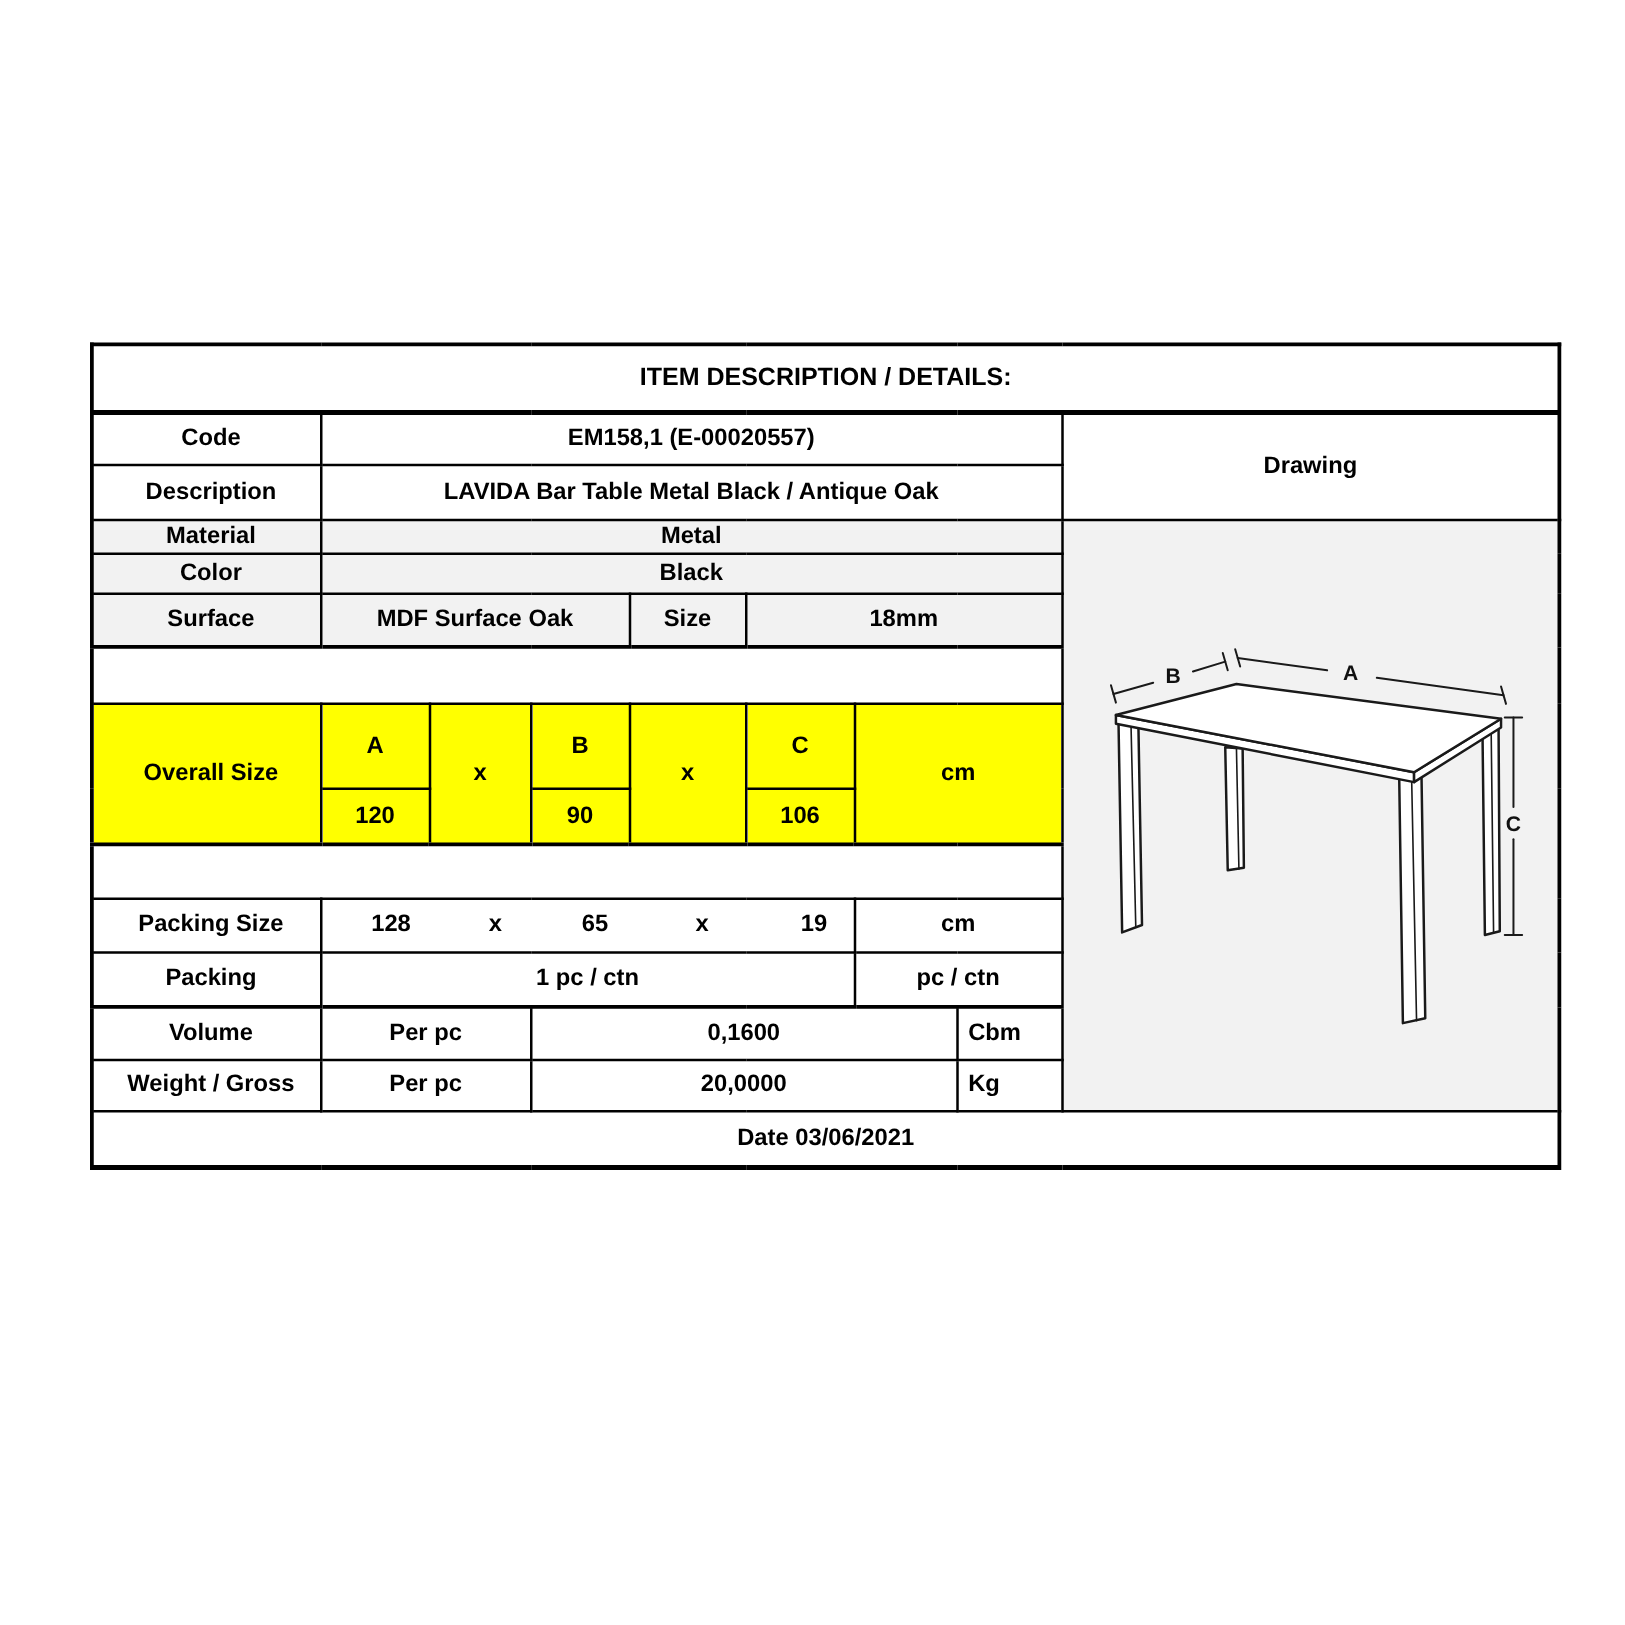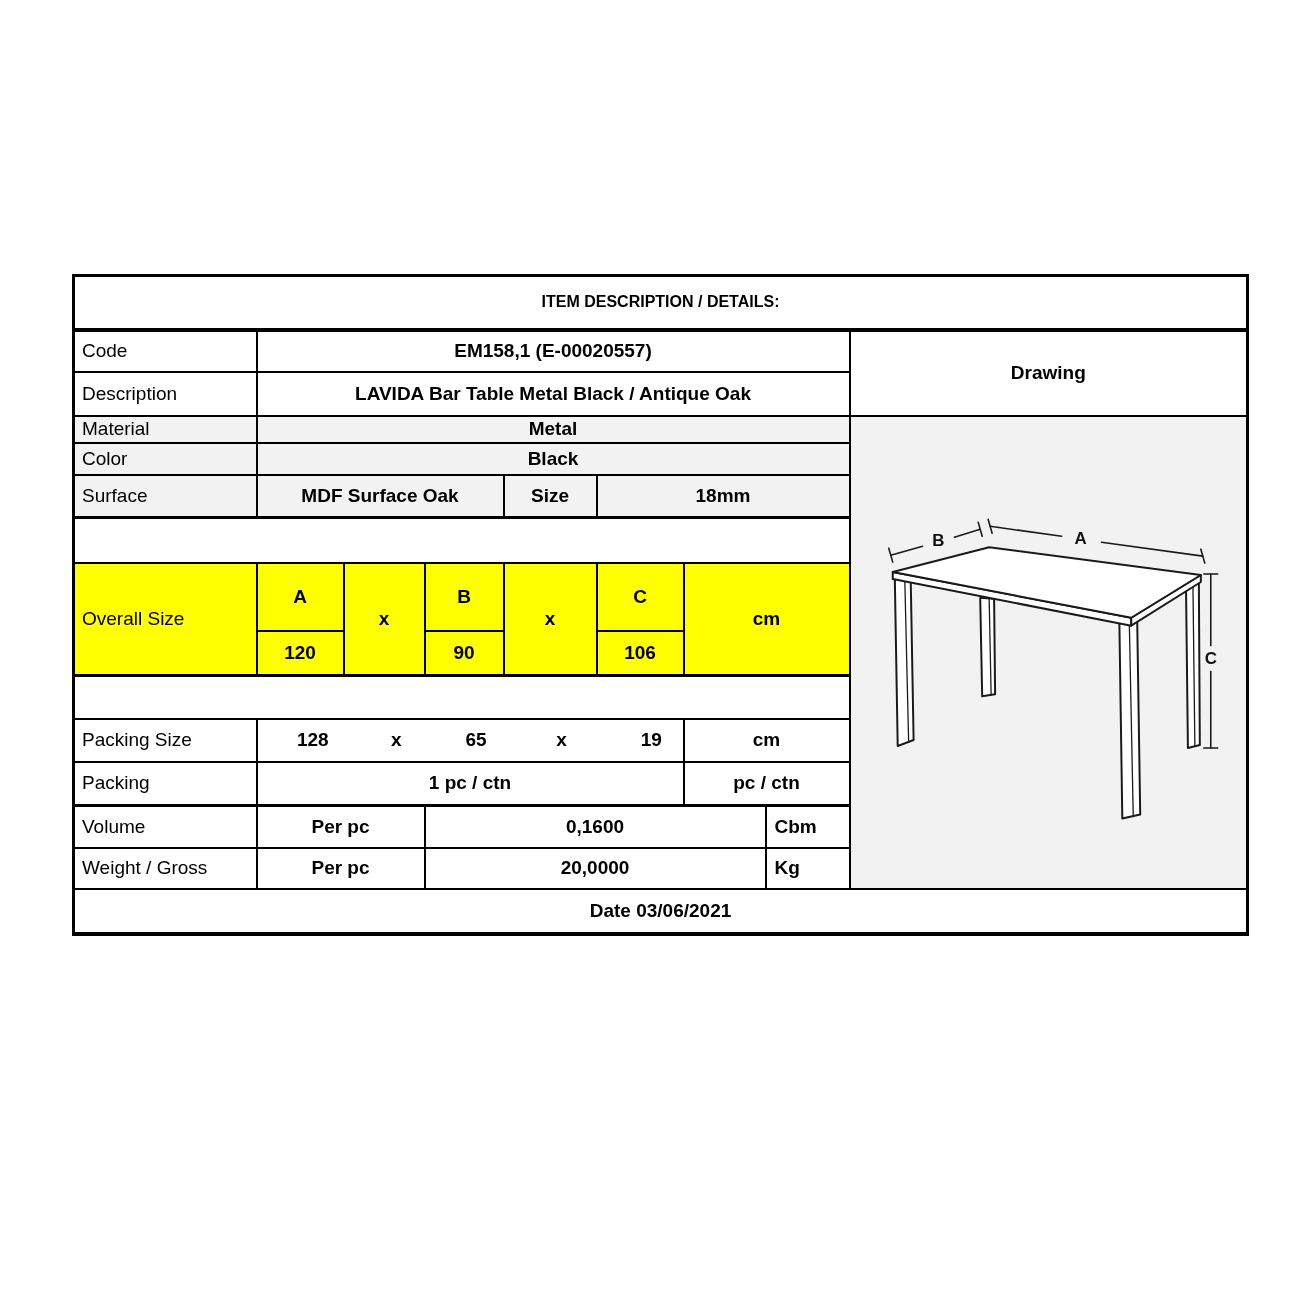--- a/index.html
+++ b/index.html
@@ -12,23 +12,23 @@
 
   table.spec {
     border-collapse:collapse; table-layout:fixed; width:1174px;
     border:3px solid var(--border,#000); border-bottom-width:4px;
   }
   td {
     border:2px solid var(--border,#000);
     font-size:19px; text-align:center; vertical-align:middle;
     overflow:hidden; line-height:1.15;font-weight:bold;
   }
-  td.label { text-align:left; padding-left:7px; font-weight:normal; }
+  td.label { text-align:center; padding-left:7px; font-weight:bold; }
   .b { font-weight:bold; }
-  .title-cell { border-bottom:4px solid var(--border,#000); font-size:16px; }
+  .title-cell { border-bottom:4px solid var(--border,#000); font-size:20px; }
   tr.shade td { background:var(--row-shade,#F2F2F2); }
   td.hl { background:var(--highlight,#FFFF00); }
   td.drawcell { background:#fff; padding:0; vertical-align:top; }
   td.spacer { background:#fff; }
   .r-surf td { border-bottom-width:3px; }
   .r-ya td.span2 { border-bottom-width:3px; }
   .r-yb td { border-bottom-width:3px; }
   .r-pk td { border-bottom-width:3px; }
   td.unit-left { text-align:left; padding-left:8px; }
 

